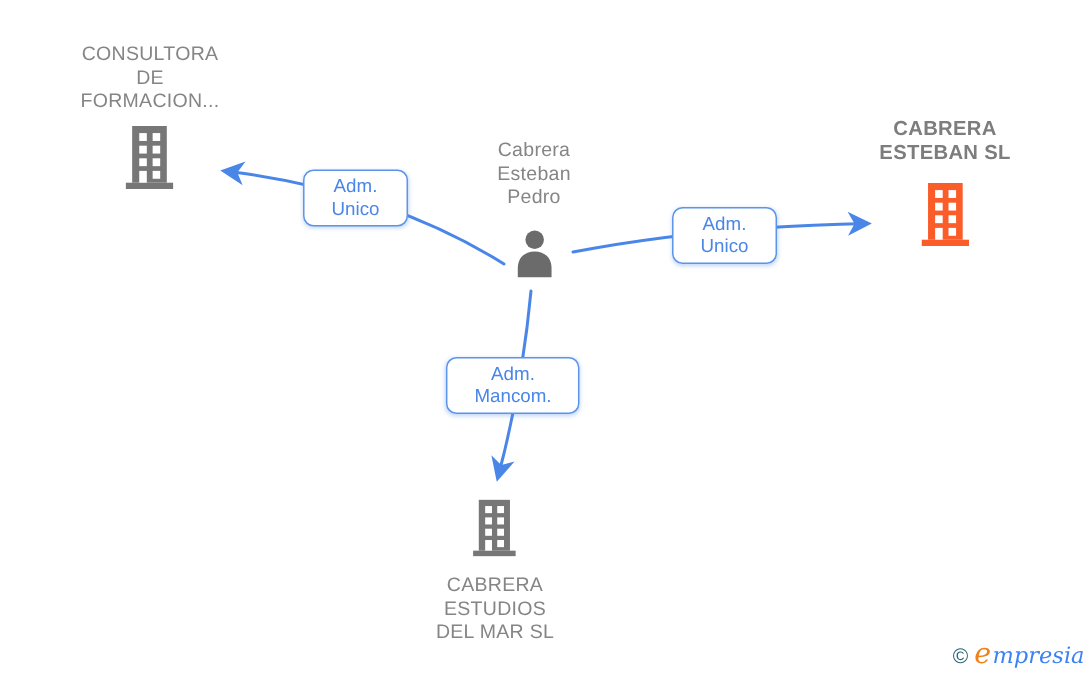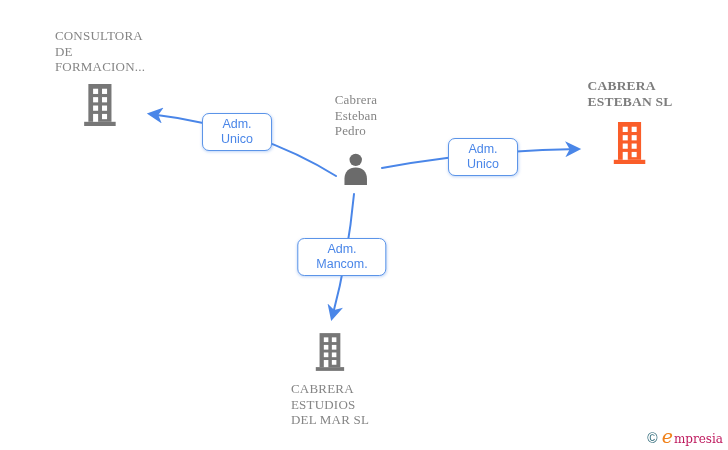--- a/index.html
+++ b/index.html
@@ -8,22 +8,21 @@
     width:728px;height:450px;
     background:#ffffff;
     overflow:hidden;
     font-family:"Liberation Sans", sans-serif;
   }
   #edges{position:absolute;left:0;top:0;z-index:1;}
   .node{
     position:absolute;z-index:2;
     display:flex;flex-direction:column;align-items:center;
     transform:translateX(-50%);
-    text-align:left;
-    font-family:Liberation Serif, serif;
+    text-align:center;
   }
   .node-label{
     white-space:pre-line;
     font-size:13px;line-height:15.5px;
     color:#858585;
     letter-spacing:.2px;
   }
   .node-label.bold{font-weight:bold;color:#7d7d7d;font-size:13.5px;}
   .icon-gap-below{margin-top:9px;}
   .icon-gap-above{margin-bottom:6px;}
@@ -39,21 +38,21 @@
     padding:3px 18px;
     text-align:center;
     white-space:pre-line;
   }
   #brand{
     position:absolute;right:5px;bottom:4px;z-index:3;
     display:flex;align-items:baseline;gap:4px;
   }
   #brand .copy{color:#2b6777;font-size:14px;}
   #brand .brand-e{color:#f08119;font-family:"DejaVu Serif",serif;font-style:italic;font-size:19px;line-height:14px;}
-  #brand .brand-rest{color:#be185d;font-family:"DejaVu Serif",serif;font-size:12px;margin-left:-3px;}
+  #brand .brand-rest{color:#3b82f6;font-family:"DejaVu Serif",serif;font-style:italic;font-size:15px;margin-left:-3px;}
 </style>
 </head>
 <body>
 
 <div id="canvas">
 
   <svg id="edges" width="728" height="450" viewBox="0 0 728 450">
     <defs>
       <marker id="arrow" viewBox="0 0 10 10" refX="8" refY="5" markerWidth="9" markerHeight="8" orient="auto-start-reverse">
         <path d="M0,0 L10,5 L0,10 L2.8,5 Z" fill="#4a86e8"></path>

